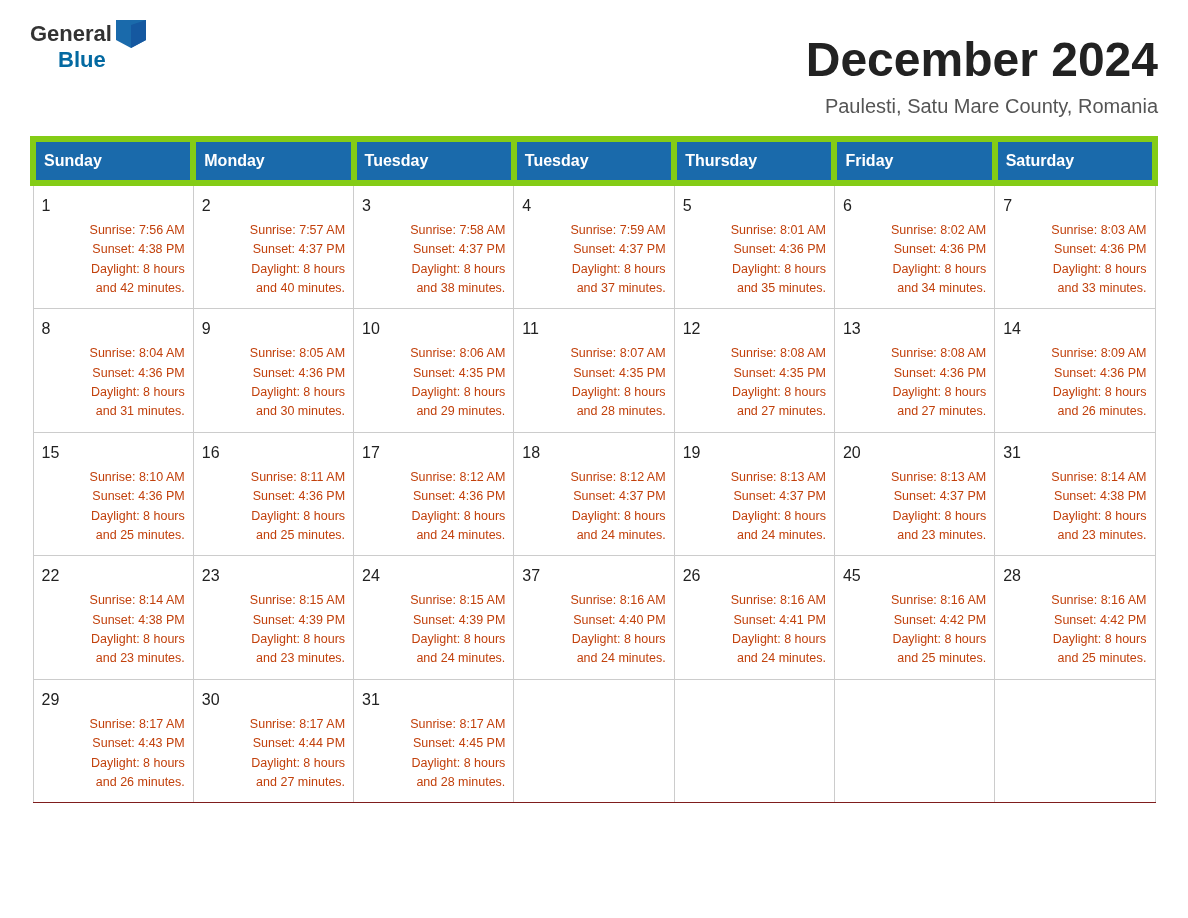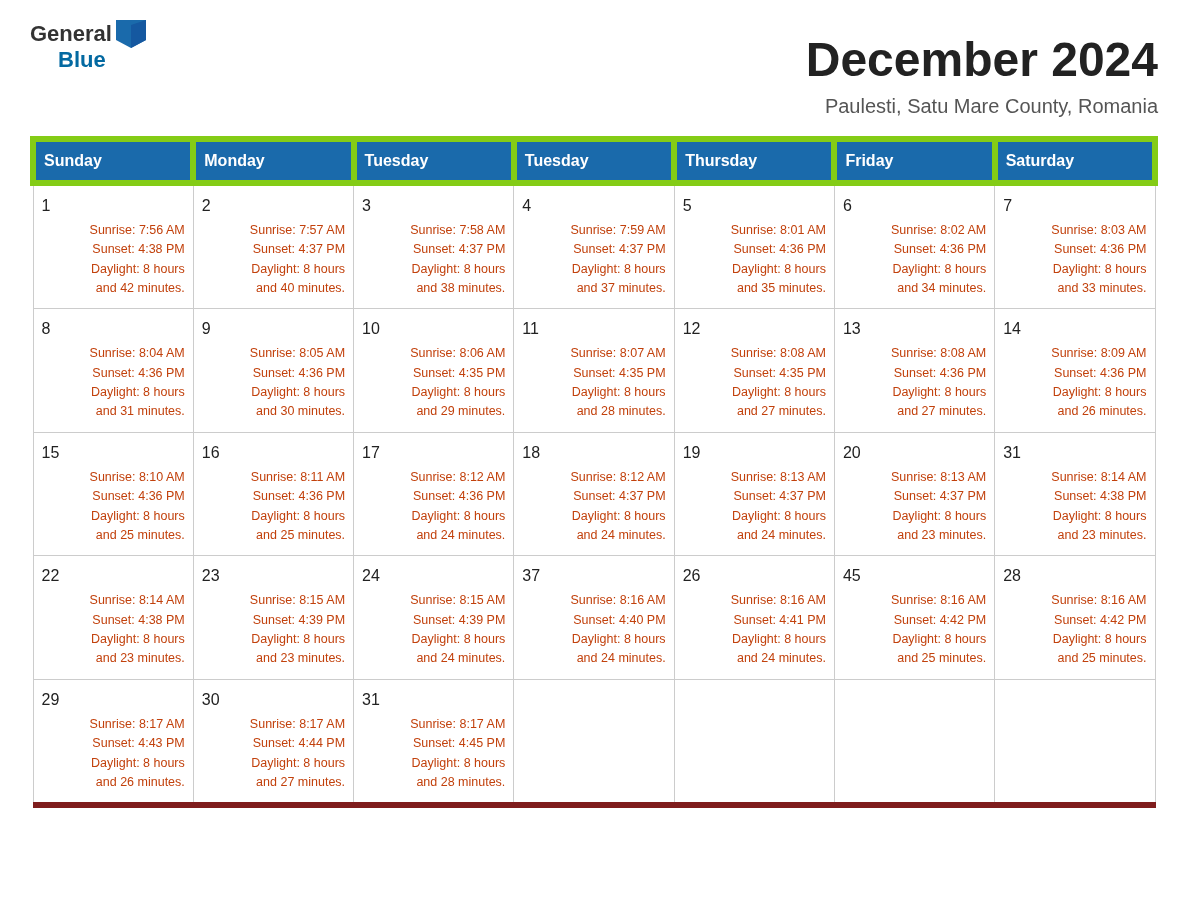--- a/index.html
+++ b/index.html
@@ -70,21 +70,21 @@
     .day-info {
       font-size: 12.5px;
       color: #c2410c;
       line-height: 1.55;
       text-align: right;
     }
     .empty-cell {
       background: #fff;
     }
     tr:last-child td {
-      border-bottom: 6px solid #7f1d1d;
+      border-bottom: 1px solid #7f1d1d;
     }
   </style>
 </head>
 <body>
 
 <div class="header">
   <div class="logo">
     <div style="line-height:1.1;">
       <div style="display:flex;align-items:center;gap:4px;justify-content:flex-end;">
         <span style="font-size:22px;font-weight:bold;color:#333;">General</span>

